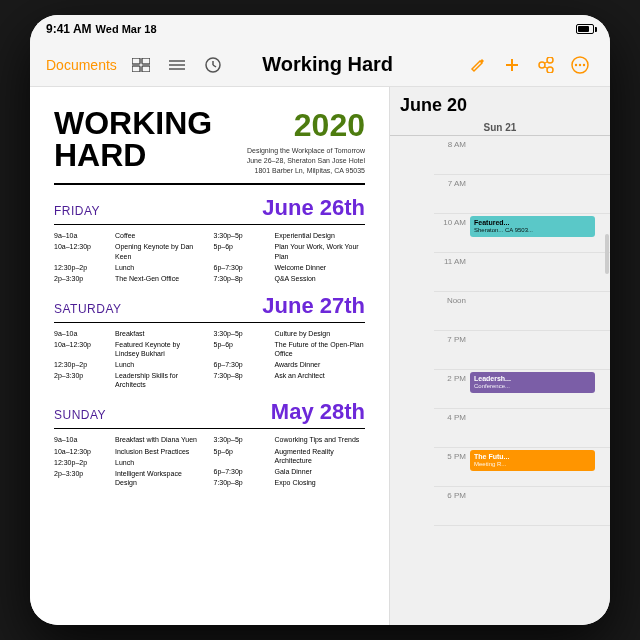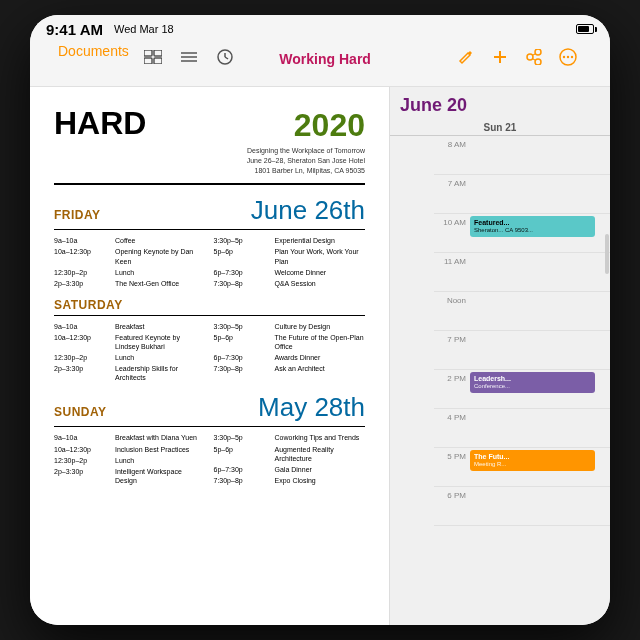--- a/index.html
+++ b/index.html
@@ -41,30 +41,30 @@
       height: 28px;
       background: #f5f5f5;
       display: flex;
       align-items: center;
       padding: 0 16px;
       z-index: 10;
       border-radius: 24px 24px 0 0;
     }
 
     .status-time {
-      font-size: 15px;
+      font-size: 12px;
       font-weight: 600;
       color: #000;
     }
 
     .status-date {
       font-size: 11px;
-      font-weight: 400;
+      font-weight: 700;
       color: #000;
-      margin-left: 11px;
+      margin-left: 4px;
     }
 
     .status-right {
       margin-left: auto;
       display: flex;
       align-items: center;
       gap: 4px;
     }
 
     .battery-icon {
@@ -95,22 +95,22 @@
       border-radius: 1px;
     }
 
     
     .toolbar {
       position: absolute;
       top: 28px; left: 0; right: 0;
       height: 44px;
       background: #f5f5f5;
       display: flex;
-      align-items: flex-start;
-      padding: 0 28px;
+      align-items: center;
+      padding: 0 16px;
       border-bottom: 1px solid #e0e0e0;
       z-index: 10;
     }
 
     .toolbar-documents {
       font-size: 14px;
       font-weight: 500;
       color: #ff9500;
       margin-right: 10px;
     }
@@ -125,23 +125,23 @@
       width: 28px;
       height: 28px;
       display: flex;
       align-items: center;
       justify-content: center;
       color: #555;
       font-size: 16px;
     }
 
     .toolbar-title {
-      font-size: 14px;
+      font-size: 20px;
       font-weight: 600;
-      color: #be185d;
+      color: #000000;
       margin: 8px auto;
     }
 
     .toolbar-right-icons {
       display: flex;
       align-items: center;
       gap: 6px;
       margin-left: auto;
     }
 
@@ -219,31 +219,31 @@
     .day-header-row {
       display: flex;
       align-items: baseline;
       border-bottom: 1.5px solid #000;
       padding-bottom: 3px;
       margin-bottom: 6px;
     }
 
     .day-name {
       font-size: 12px;
-      font-weight: 700;
-      color: #a16207;
+      font-weight: 400;
+      color: #4c1d95;
       text-transform: uppercase;
       letter-spacing: 0.5px;
       flex: 1;
     }
 
     .day-date {
-      font-size: 26px;
-      font-weight: 400;
-      color: #0369a1;
+      font-size: 22px;
+      font-weight: 700;
+      color: #6d28d9;
     }
 
     .schedule-grid {
       display: grid;
       grid-template-columns: 1fr 1fr;
       gap: 2px 8px;
     }
 
     .schedule-col {
       display: flex;
@@ -298,21 +298,21 @@
       background: #f0f0f0;
       overflow: hidden;
       display: flex;
       flex-direction: column;
     }
 
     .cal-header {
       padding: 8px 10px 4px;
       font-size: 18px;
       font-weight: 700;
-      color: #701a75;
+      color: #000000;
     }
 
     .cal-day-header {
       display: flex;
       padding: 2px 10px;
       border-bottom: 1px solid #ccc;
     }
 
     .cal-day-label {
       font-size: 10px;
@@ -458,20 +458,21 @@
         </div>
       </div>
     </div>
 
     <div class="main-area">
 
       <div class="doc-panel">
 
         <div class="doc-header">
           <div class="doc-title-block">
+            <div class="doc-title-main">WORKING</div>
             <div class="doc-title-main">HARD</div>
           </div>
           <div class="doc-year-block">
             <div class="doc-year">2020</div>
             <div class="doc-subtitle">
               <span>Designing the Workplace of Tomorrow</span><br>
               <span>June 26–28, Sheraton San Jose Hotel</span><br>
               <span>1801 Barber Ln, Milpitas, CA 95035</span>
             </div>
           </div>
@@ -520,20 +521,21 @@
                   <div class="schedule-item">
                     <span class="sched-time">7:30p–8p</span>
                     <span class="sched-event">Q&amp;A Session</span>
                   </div>
                 </div>
               </div>
             </div>
             <div class="day-section">
               <div class="day-header-row">
                 <div class="day-name">SATURDAY</div>
+                <div class="day-date">June 27th</div>
               </div>
               <div class="schedule-grid">
                 <div class="schedule-col">
                   <div class="schedule-item">
                     <span class="sched-time">9a–10a</span>
                     <span class="sched-event">Breakfast</span>
                   </div>
                   <div class="schedule-item">
                     <span class="sched-time">10a–12:30p</span>
                     <span class="sched-event">Featured Keynote

